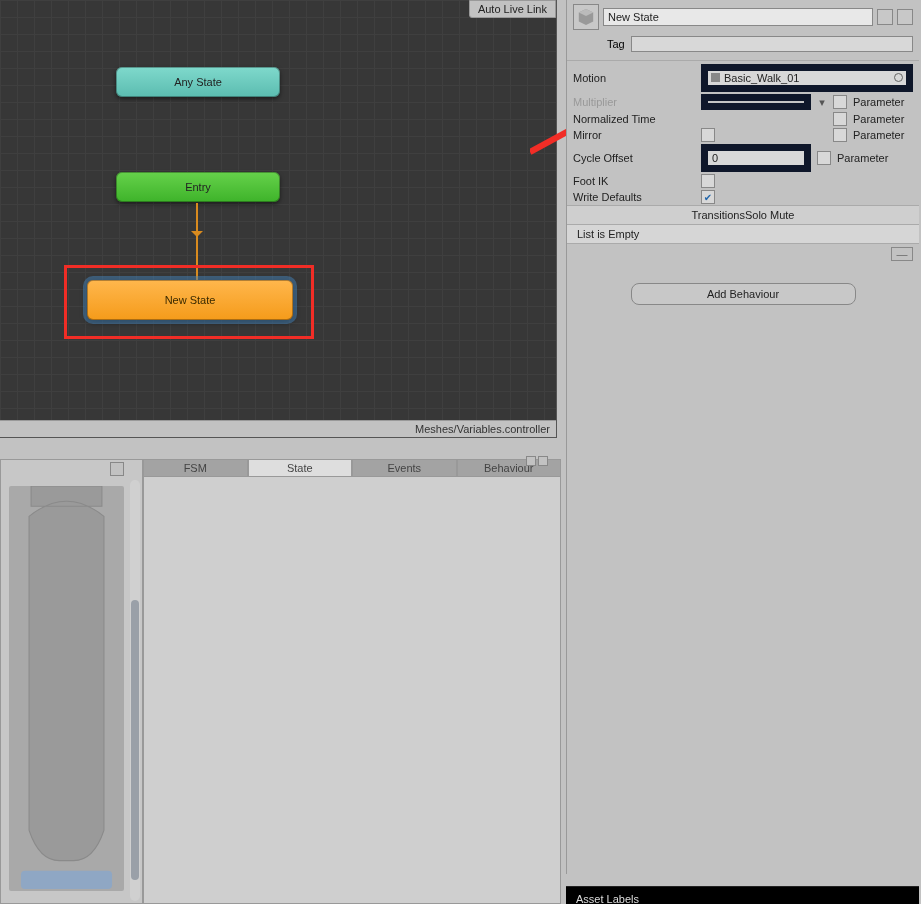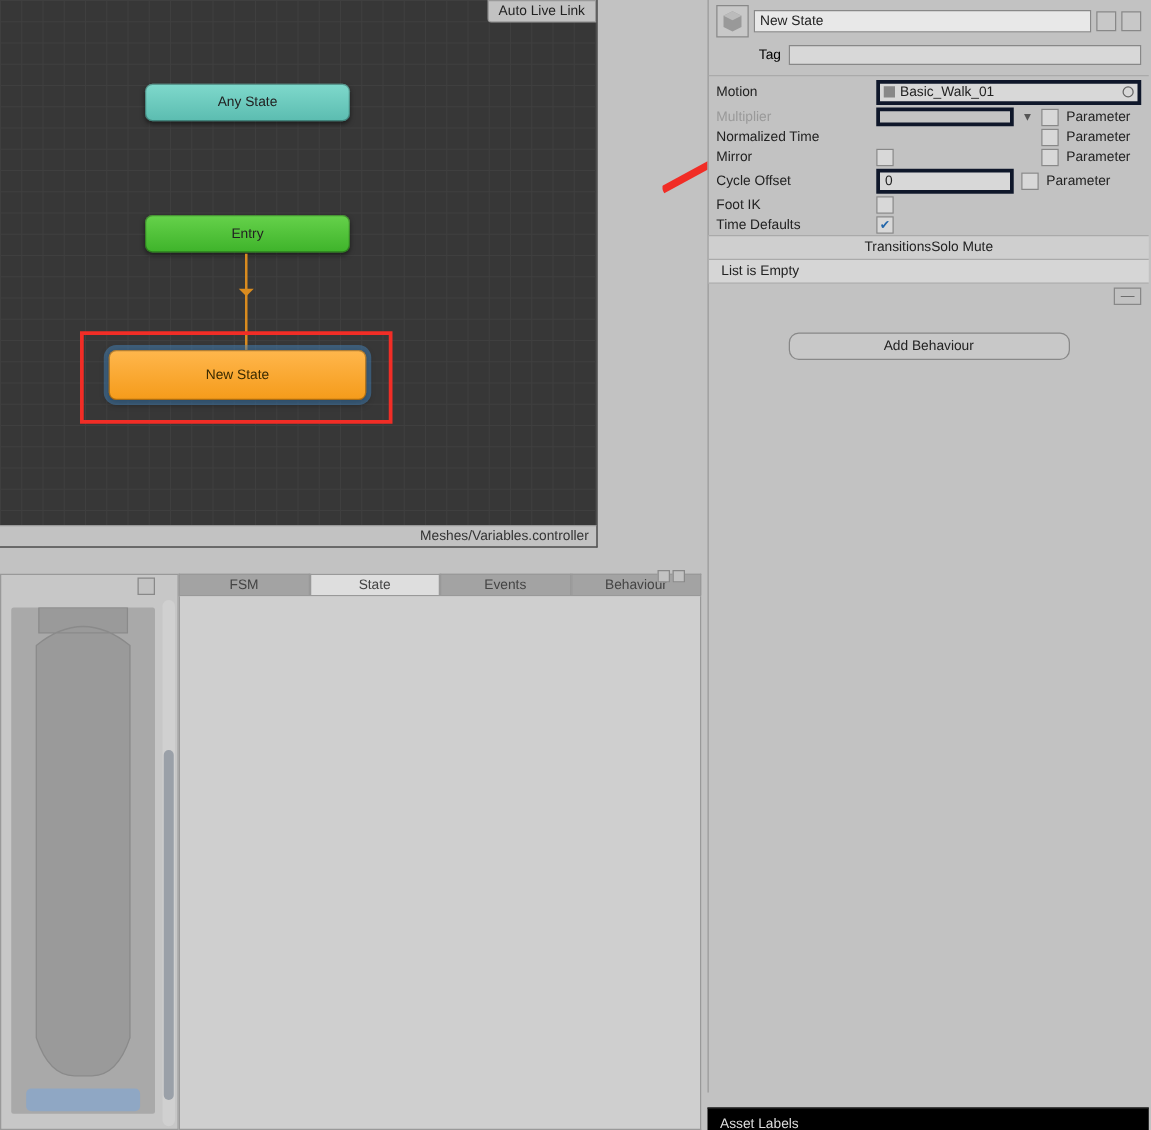--- a/index.html
+++ b/index.html
@@ -1,20 +1,20 @@
 <!DOCTYPE html>
 <html><head>
 <meta charset="utf-8">
 <style>
   * { box-sizing: border-box; margin: 0; padding: 0; font-family: Arial, sans-serif; font-size: 11px; }
   body { width: 921px; height: 904px; background: #c2c2c2; position: relative; overflow: hidden; }
 
   
   .animator {
-    position: absolute; left: 0; top: 0; width: 478px; height: 438px;
+    position: absolute; left: 0; top: 0; width: 557px; height: 438px;
     background: #373737;
     background-image:
       linear-gradient(#3f3f3f 1px, transparent 1px),
       linear-gradient(90deg, #3f3f3f 1px, transparent 1px);
     background-size: 17px 17px;
     border-right: 1px solid #555; border-bottom: 1px solid #555;
   }
   .auto-live {
     position: absolute; right: 0; top: 0; background: #c2c2c2; color: #222;
     padding: 2px 8px; border: 1px solid #999; border-radius: 0 0 0 3px;
@@ -111,21 +111,21 @@
   .small-btn { width:16px; height:16px; background:#c8c8c8; border:1px solid #888; }
   .tag-row { padding: 2px 6px 6px 40px; display:flex; align-items:center; gap:6px; }
   .tag-row input { flex:1; background:#d8d8d8; border:1px solid #888; padding:1px 4px; }
 
   .prop-row {
     display:flex; align-items:center; padding:1px 6px; gap:6px; color:#222;
   }
   .prop-row .label { width: 122px; }
   .prop-row .label.faded { color: #999; }
   .prop-row .field {
-    flex:1; background:#d8d8d8; border:3px solid #0f172a; padding:1px 4px; min-height:15px;
+    flex:1; background:#d8d8d8; border:7px solid #0f172a; padding:1px 4px; min-height:15px;
     color:#222; position:relative;
   }
   .prop-row .field.obj { padding-left: 16px; }
   .prop-row .field.obj::before {
     content:''; position:absolute; left:3px; top:2px; width:9px; height:9px;
     background:#888;
   }
   .prop-row .field .picker {
     position:absolute; right:3px; top:2px; width:9px; height:9px;
     border:1px solid #666; border-radius:50%;
@@ -271,21 +271,21 @@
     <div class="check"></div>
     <span class="param">Parameter</span>
   </div>
 
   <div class="prop-row">
     <span class="label">Foot IK</span>
     <div class="check"></div>
   </div>
 
   <div class="prop-row">
-    <span class="label">Time Defaults</span>
+    <span class="label">Write Defaults</span>
     <div class="check checked"></div>
   </div>
 
   <div class="section-header">
     <span>Transitions</span>
     <span>Solo  Mute</span>
   </div>
   <div class="list-empty">List is Empty</div>
   <div class="minus-box">—</div>
 

